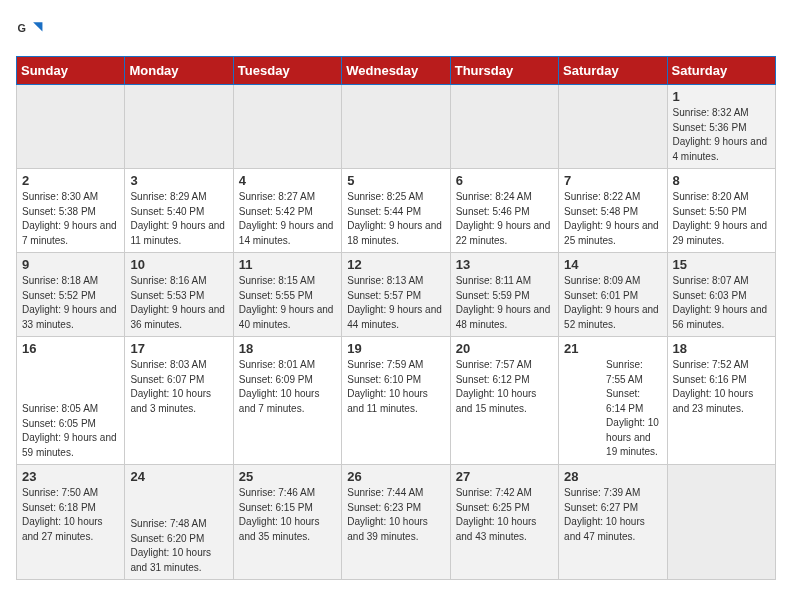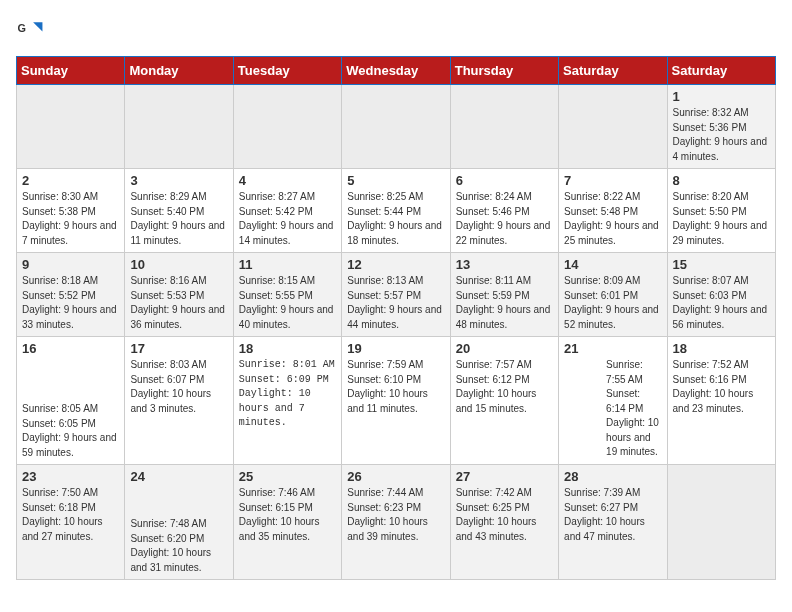--- a/index.html
+++ b/index.html
@@ -235,21 +235,21 @@
 Daylight: 9 hours and 59 minutes.</div>
         </td>
         <td>
           <span class="day-number">17</span>
           <div class="day-info" style="white-space: pre-line;">Sunrise: 8:03 AM
 Sunset: 6:07 PM
 Daylight: 10 hours and 3 minutes.</div>
         </td>
         <td>
           <span class="day-number">18</span>
-          <div class="day-info" style="white-space: pre-line; font-family: Liberation Mono, monospace;">Sunrise: 8:01 AM
+          <div class="day-info" style="white-space: pre-line;">Sunrise: 8:01 AM
 Sunset: 6:09 PM
 Daylight: 10 hours and 7 minutes.</div>
         </td>
         <td>
           <span class="day-number">19</span>
           <div class="day-info" style="white-space: pre-line;">Sunrise: 7:59 AM
 Sunset: 6:10 PM
 Daylight: 10 hours and 11 minutes.</div>
         </td>
         <td>

